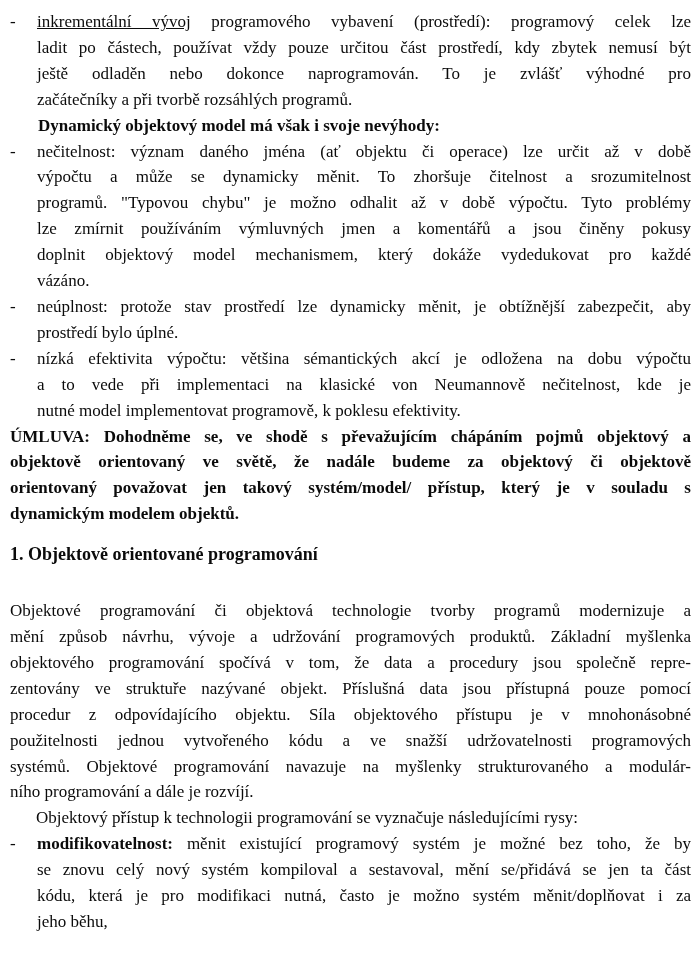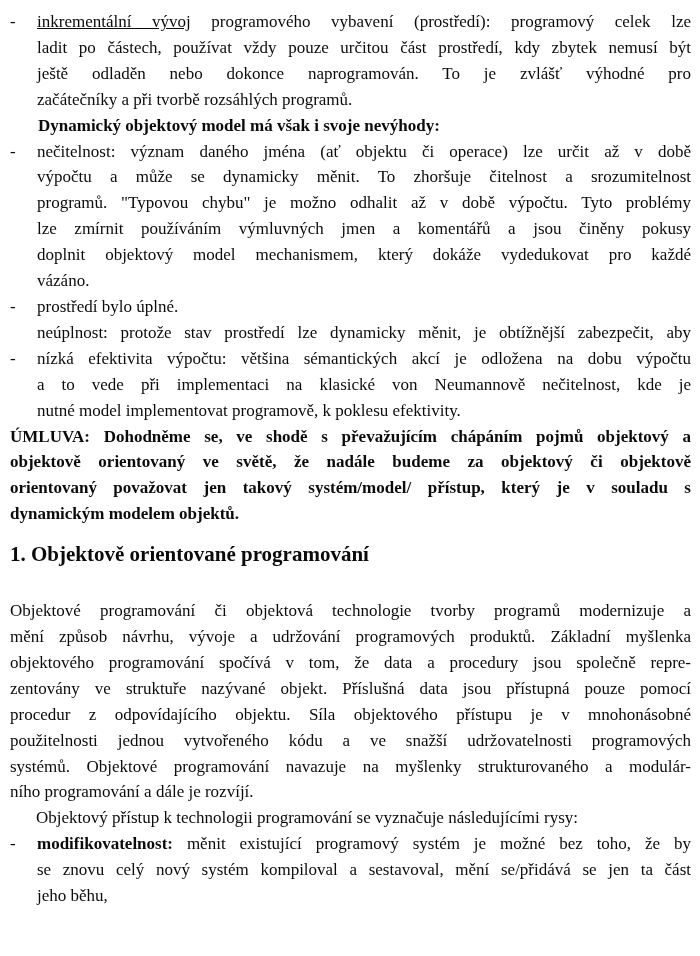--- a/index.html
+++ b/index.html
@@ -18,21 +18,21 @@
   .line { text-align:justify; text-align-last:justify; white-space:normal; }
   .line.last { text-align-last:left; }
   .bullet { display:flex; }
   .bullet .dash { flex:0 0 27px; width:27px; }
   .bullet .bullet-body { flex:1 1 auto; min-width:0; }
   .bold-heading { font-weight:bold;margin-left:28px; }
   .bold-block { font-weight:bold; }
   .term-underline { text-decoration:underline; }
   .term-bold { font-weight:bold; }
   .section-heading {
-    font-size:21px;
+    font-size:18px;
     font-weight:bold;
     line-height:27px;
     margin:14px 0 30px 0;
   }
   .features-intro { text-indent:26px; }
 </style>
 </head>
 <body>
 
 <div class="page">
@@ -59,22 +59,22 @@
         <div class="line">programů. "Typovou chybu" je možno odhalit až v době výpočtu. Tyto problémy</div>
         <div class="line">lze zmírnit používáním výmluvných jmen a komentářů a jsou činěny pokusy</div>
         <div class="line">doplnit objektový model mechanismem, který dokáže vydedukovat pro každé</div>
         <div class="line last">vázáno.</div>
       </div>
   </div>
 
   <div class="bullet">
     <span class="dash">-</span>
     <div class="bullet-body">
+        <div class="line">neúplnost: protože stav prostředí lze dynamicky měnit, je obtížnější zabezpečit, aby</div>
         <div class="line last">prostředí bylo úplné.</div>
-        <div class="line">neúplnost: protože stav prostředí lze dynamicky měnit, je obtížnější zabezpečit, aby</div>
       </div>
   </div>
 
   <div class="bullet">
     <span class="dash">-</span>
     <div class="bullet-body">
         <div class="line">nízká efektivita výpočtu: většina sémantických akcí je odložena na dobu výpočtu</div>
         <div class="line">a to vede při implementaci na klasické von Neumannově nečitelnost, kde je</div>
         <div class="line last">nutné model implementovat programově, k poklesu efektivity.</div>
       </div>
@@ -101,18 +101,19 @@
     </div>
 
   <div class="features-intro">Objektový přístup k technologii programování se vyznačuje následujícími rysy:</div>
 
   <div class="bullet">
     <span class="dash">-</span>
     <div class="bullet-body">
       <div class="line"><span class="term-bold">modifikovatelnost:</span><span> měnit existující programový systém je možné bez toho, že by</span></div>
       <div>
           <div class="line">se znovu celý nový systém kompiloval a sestavoval, mění se/přidává se jen ta část</div>
+          <div class="line">kódu, která je pro modifikaci nutná, často je možno systém měnit/doplňovat i za</div>
           <div class="line last">jeho běhu,</div>
         </div>
     </div>
   </div>
 
 </div>
 
 </body></html>

